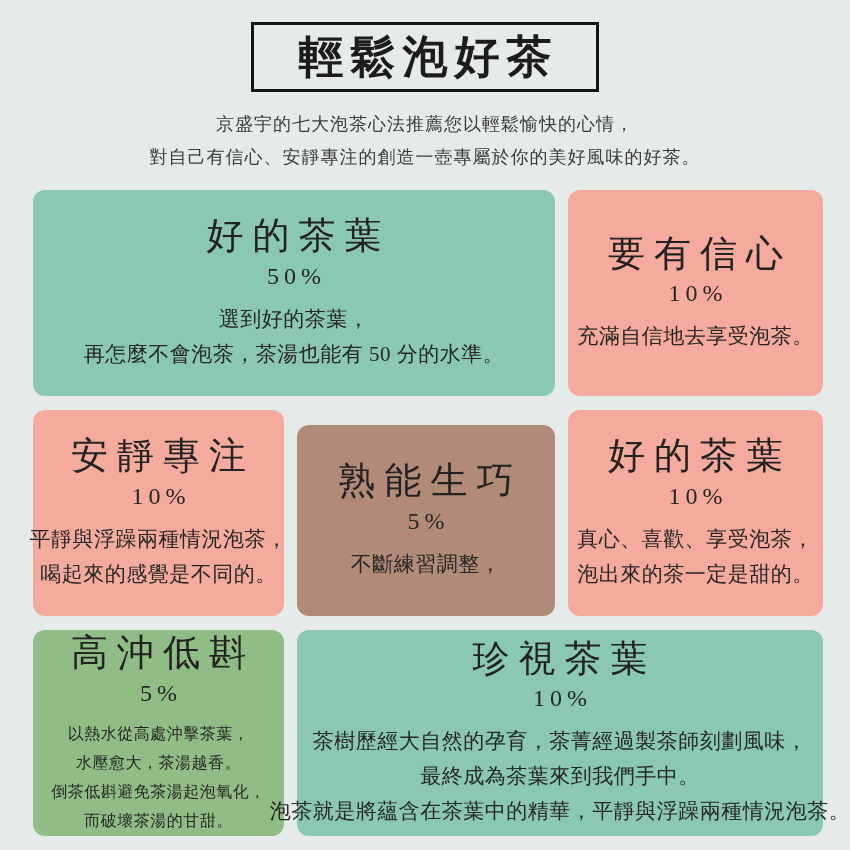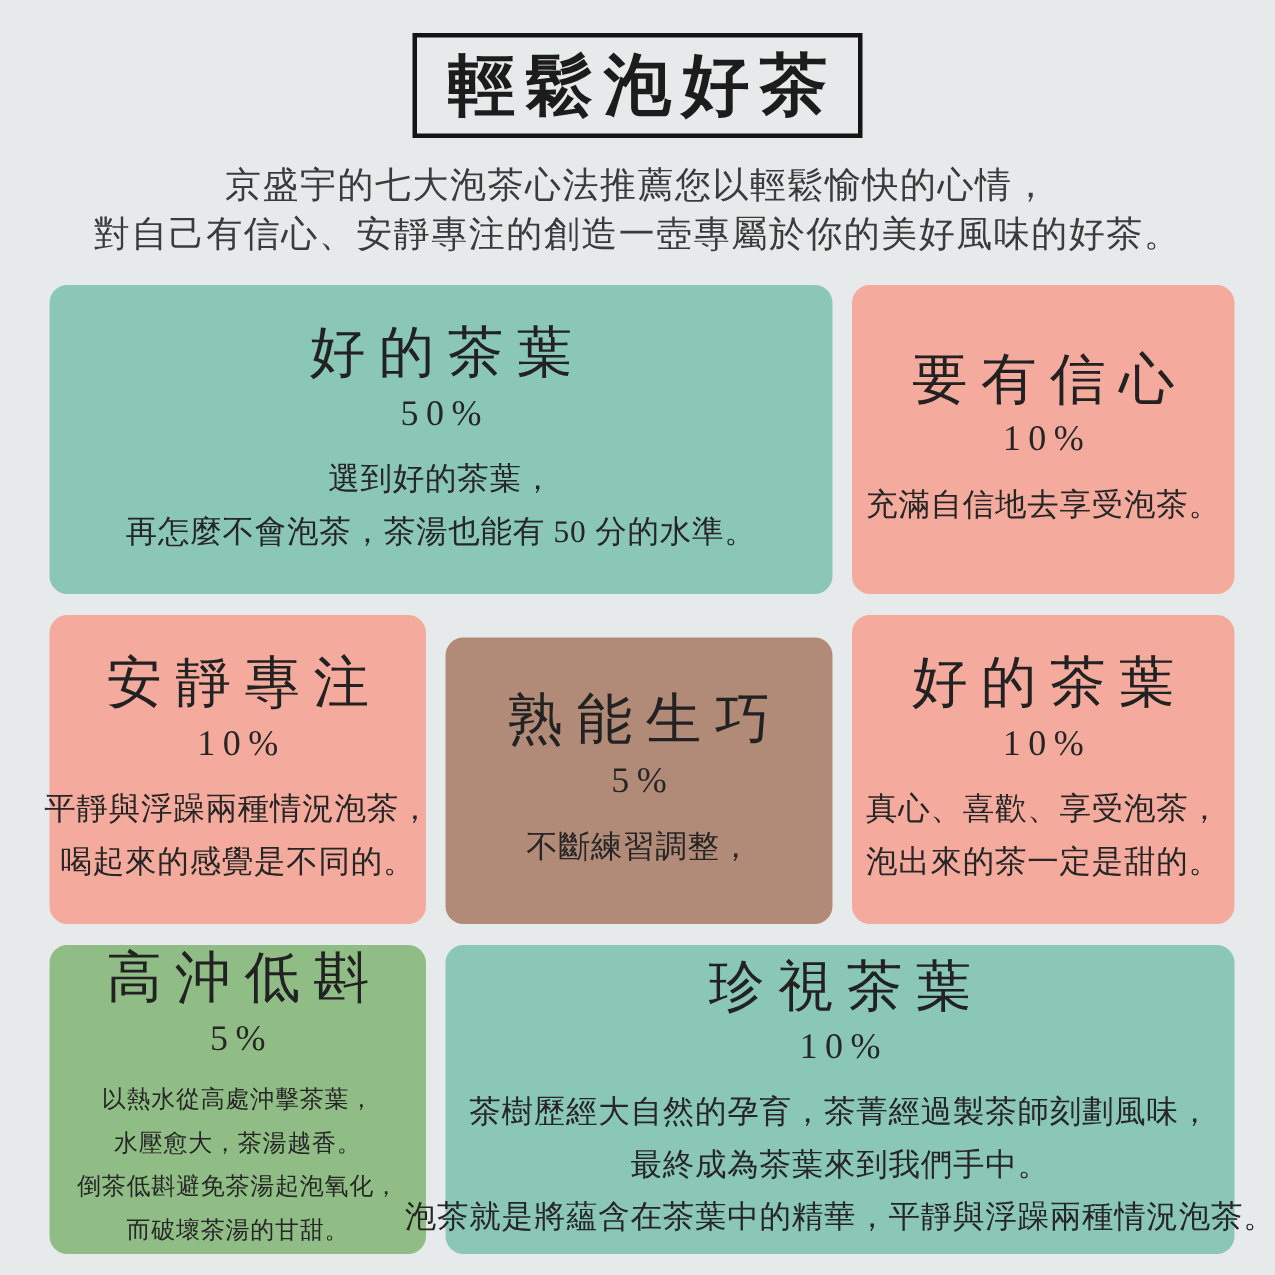--- a/index.html
+++ b/index.html
@@ -14,40 +14,40 @@
     color: #262626;
     overflow: hidden;
   }
   .page {
     width: 850px;
     height: 850px;
     position: relative;
   }
   .title-box {
     box-sizing: border-box;
-    width: 300px;
+    width: 348px;
     height: 70px;
     margin: 22px auto 0 auto;
     border: 3px solid #141414;
     display: flex;
     align-items: center;
     justify-content: center;
   }
   .title-box .main-title {
     font-size: 45px;
     font-weight: bold;
     letter-spacing: 7px;
     text-indent: 7px;
     color: #1c1c1c;
     white-space: nowrap;
   }
   .subtitle {
     margin-top: 16px;
     text-align: center;
-    font-size: 24px;
+    font-size: 18px;
     line-height: 33px;
     color: #3b3b3b;
     letter-spacing: 1px;
   }
   .cards {
     margin: 16px 27px 0 33px;
     display: grid;
     grid-template-columns: 251px 258px 255px;
     grid-auto-rows: 206px;
     column-gap: 13px;

